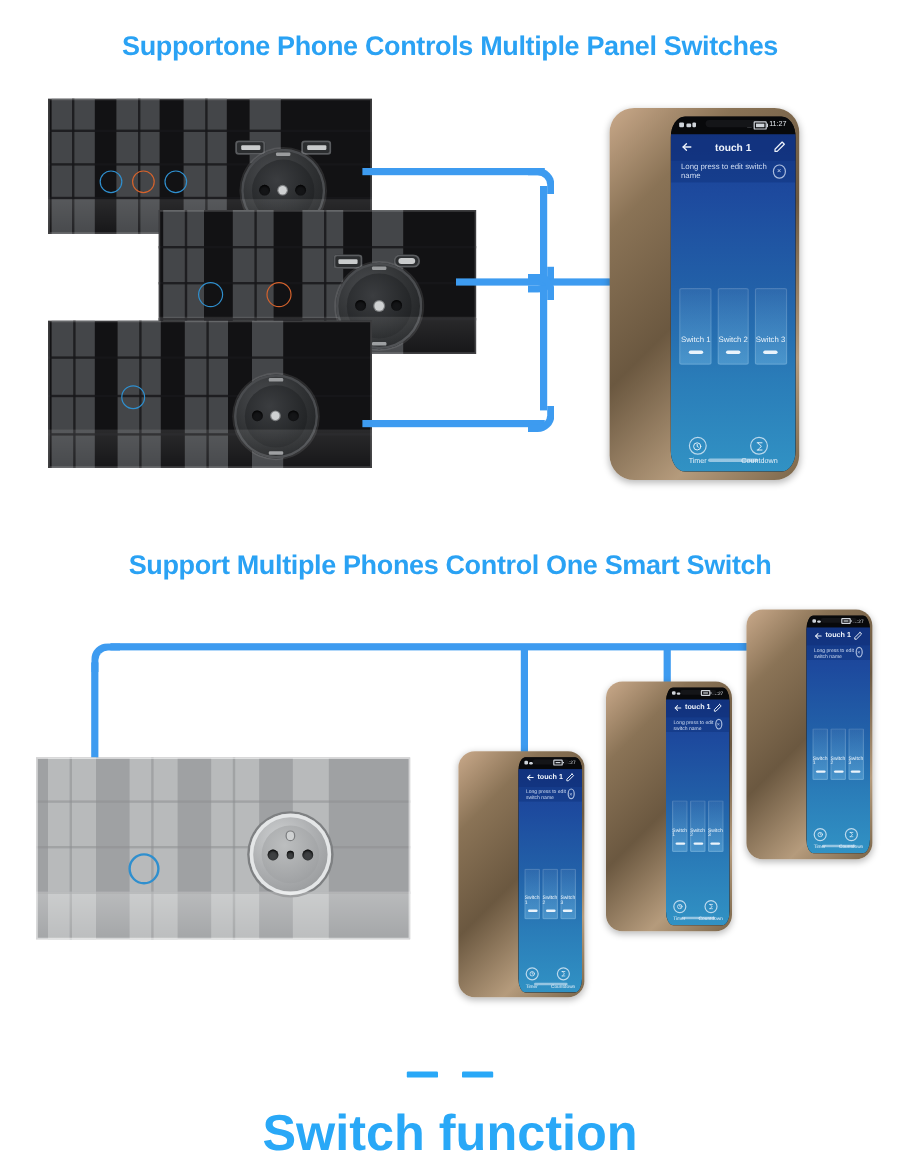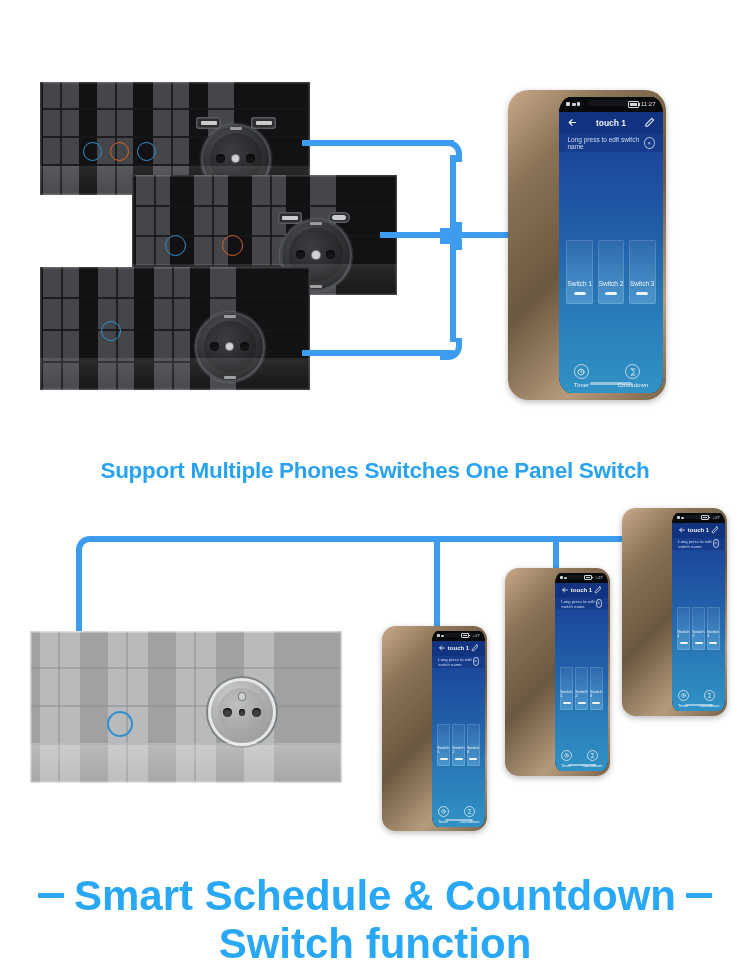--- a/index.html
+++ b/index.html
@@ -131,20 +131,21 @@
   .backarrow{display:block;}
   .pencil{display:block;}
   .circx{border-radius:50%;border:1px solid rgba(207,220,242,.8);display:flex;
          align-items:center;justify-content:center;}
 </style>
 </head>
 <body>
 
 <div class="stage">
 
+  <div class="heading" id="h1">Supportone Phone Controls Multiple Panel Switches</div>
 
   <div class="panel black" style="left:40px;top:82px;width:270px;height:113px;">
     <div class="glass"></div>
     <div class="refl" style="left:3px;width:36px;"></div>
     <div class="refl" style="left:57px;width:36px;"></div>
     <div class="refl" style="left:113px;width:36px;"></div>
     <div class="refl" style="left:168px;width:26px;"></div>
     <div class="mullion-h" style="top:26px;"></div>
     <div class="mullion-h" style="top:54px;"></div>
     <div class="mullion-h" style="top:82px;"></div>
@@ -308,21 +309,21 @@
               </span>
               <span style="margin-top:3px;">Countdown</span>
             </div>
           </div>
           <div class="homebar" style="width:42px;height:2.5px;"></div>
         </div>
       </div>
     </div>
   </div>
 
-  <div class="heading" id="h2">Support Multiple Phones Switches One Panel Switch</div>
+  <div class="heading" id="h2">Support Multiple Phones Control One Smart Switch</div>
 
   <div class="corner c-tl" style="left:76px;top:536px;width:18px;height:18px;"></div>
   <div class="ln lnv" style="left:76px;top:552px;height:86px;"></div>
   <div class="ln lnh" style="left:92px;top:536px;width:565px;"></div>
   <div class="ln lnv" style="left:434px;top:540px;height:90px;"></div>
   <div class="ln lnv" style="left:553px;top:540px;height:32px;"></div>
   <div class="ln lnh" style="left:600px;top:536px;width:58px;"></div>
 
   <div class="panel grey" style="left:30px;top:631px;width:312px;height:152px;">
     <div class="glass"></div>
@@ -559,18 +560,18 @@
             </div>
           </div>
           <div class="homebar" style="width:28px;height:2px;"></div>
         </div>
       </div>
     </div>
   </div>
 
   <div class="bigheading" id="h3">
     <div>
-      <span class="dash"></span><span>Smart Schedule &amp; Countdown</span><span class="dash"></span>
+      <span class="dash"></span><span class="dash"></span>
     </div>
     <div>Switch function</div>
   </div>
 
 </div>
 
 </body></html>

